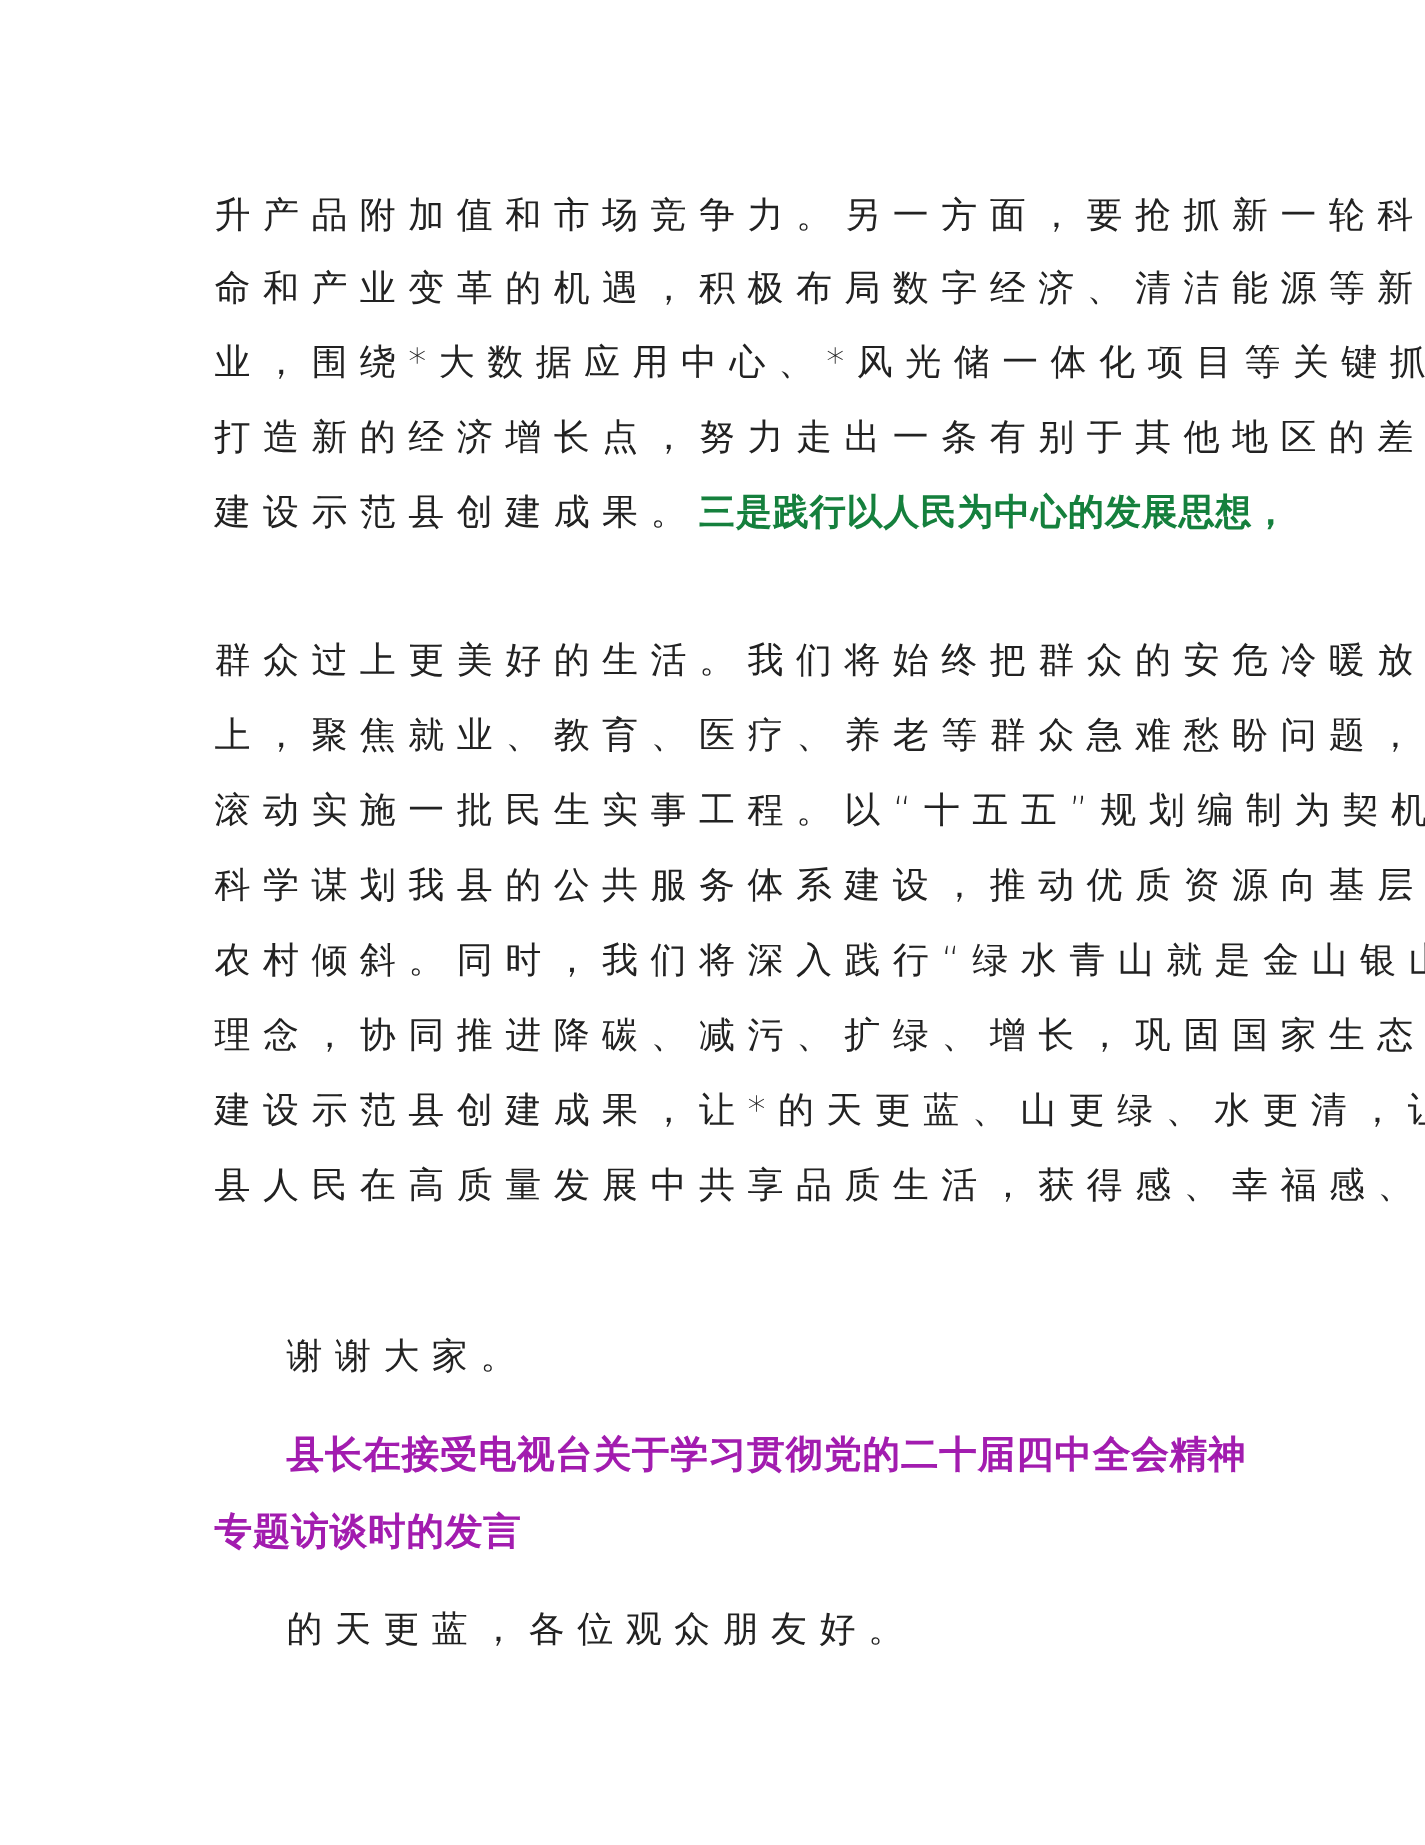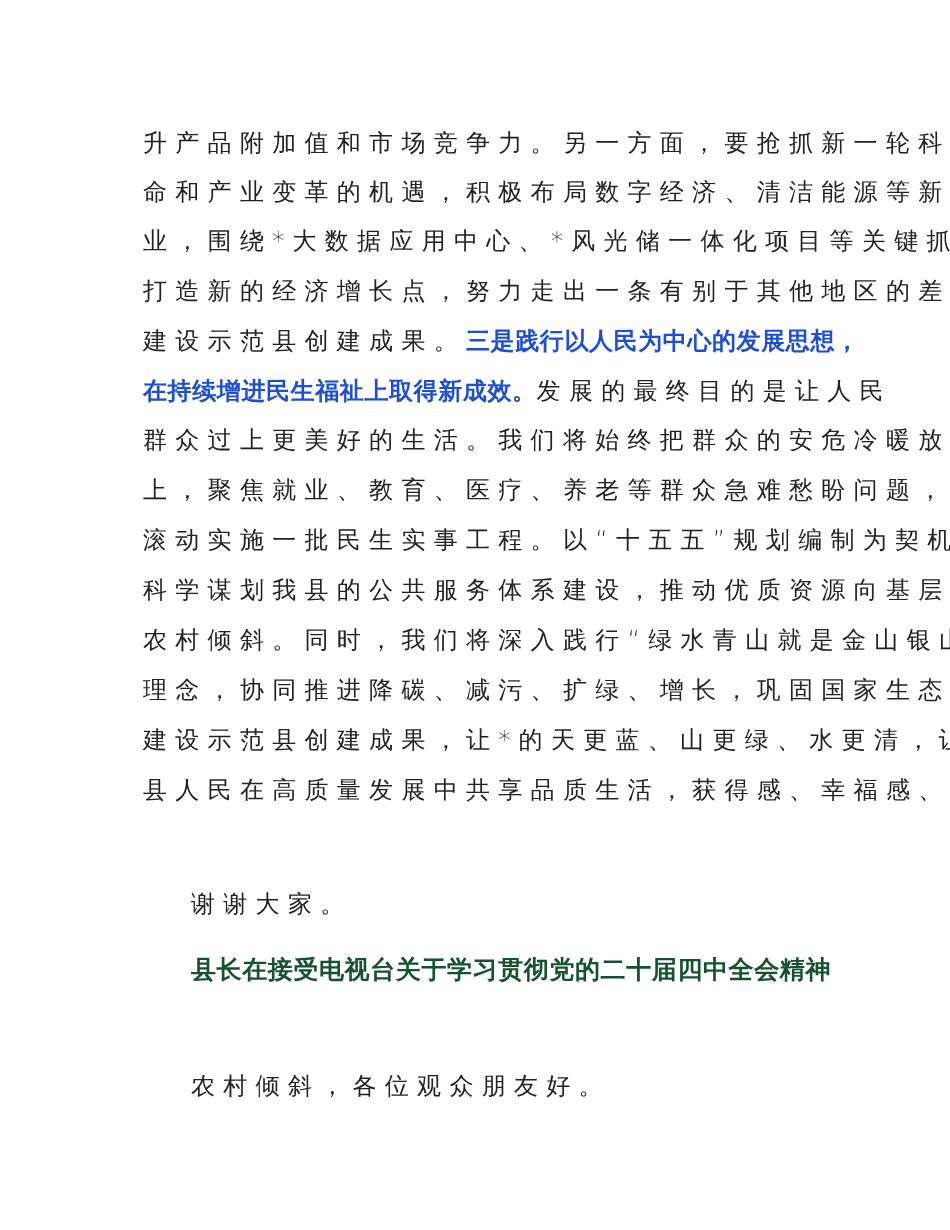--- a/index.html
+++ b/index.html
@@ -14,48 +14,46 @@
     position: absolute;
     left: 143px;
     font-size: 24px;
     line-height: 30px;
     white-space: nowrap;
     letter-spacing: 8.3px;
     font-weight: 300;
     color: #222;
   }
   .line.indent { left: 191px; }
-  .bold { font-weight: 700; color: #1d4ed8; letter-spacing: 0.6px; }
-  .title-line { font-weight: 700; color: #14532d; letter-spacing: 0.6px; font-size: 25px; }
+  .bold { font-weight: 700; color: #15803d; letter-spacing: 0.6px; }
+  .title-line { font-weight: 700; color: #a21caf; letter-spacing: 0.6px; font-size: 25px; }
 </style>
 </head>
 <body>
 
 <div class="page">
 
   <div class="line" style="top:128px">升产品附加值和市场竞争力。另一方面，要抢抓新一轮科技革</div>
   <div class="line" style="top:177px">命和产业变革的机遇，积极布局数字经济、清洁能源等新兴产</div>
   <div class="line" style="top:226px">业，围绕*大数据应用中心、*风光储一体化项目等关键抓手，</div>
   <div class="line" style="top:276px">打造新的经济增长点，努力走出一条有别于其他地区的差异化、</div>
 
   <div class="line" style="top:326px">
     <span>建设示范县创建成果。</span><span class="bold">三是践行以人民为中心的发展思想，</span>
   </div>
-  <div class="line" style="top:376px">
-    <span class="bold">在持续增进民生福祉上取得新成效。</span><span>发展的最终目的是让人民</span>
-  </div>
 
   <div class="line" style="top:425px">群众过上更美好的生活。我们将始终把群众的安危冷暖放在心</div>
   <div class="line" style="top:475px">上，聚焦就业、教育、医疗、养老等群众急难愁盼问题，每年</div>
   <div class="line" style="top:525px">滚动实施一批民生实事工程。以“十五五”规划编制为契机，</div>
   <div class="line" style="top:575px">科学谋划我县的公共服务体系建设，推动优质资源向基层、向</div>
   <div class="line" style="top:625px">农村倾斜。同时，我们将深入践行“绿水青山就是金山银山”</div>
   <div class="line" style="top:675px">理念，协同推进降碳、减污、扩绿、增长，巩固国家生态文明</div>
   <div class="line" style="top:725px">建设示范县创建成果，让*的天更蓝、山更绿、水更清，让全</div>
   <div class="line" style="top:775px">县人民在高质量发展中共享品质生活，获得感、幸福感、安全</div>
 
   <div class="line indent" style="top:889px">谢谢大家。</div>
 
   <div class="line indent title-line" style="top:955px">县长在接受电视台关于学习贯彻党的二十届四中全会精神</div>
+  <div class="line title-line" style="top:1006px">专题访谈时的发言</div>
 
-  <div class="line indent" style="top:1071px">农村倾斜，各位观众朋友好。</div>
+  <div class="line indent" style="top:1071px">的天更蓝，各位观众朋友好。</div>
 
 </div>
 
 </body></html>

